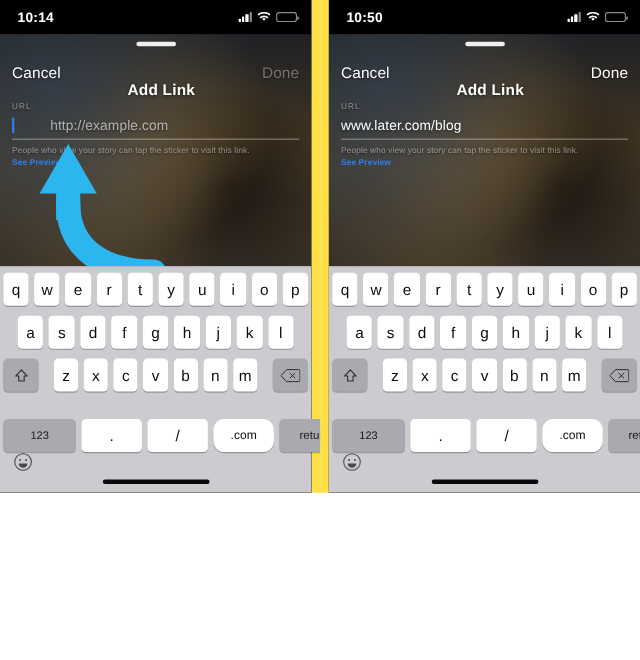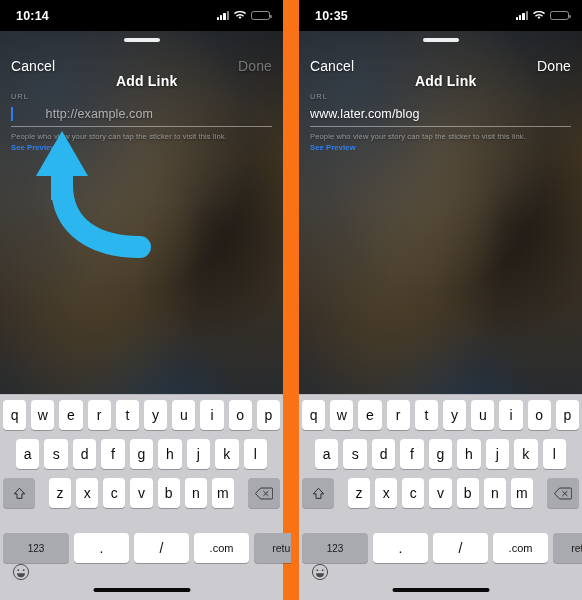--- a/index.html
+++ b/index.html
@@ -9,24 +9,24 @@
     font-family: "Liberation Sans", sans-serif;
     overflow: hidden;
   }
   .stage {
     width: 582px; height: 600px;
     display: flex;
     background: #ffffff;
     position: relative;
   }
   .panel {
-    width: 291px; height: 600px;
+    width: 291px; height: 448px;
     position: relative;
     overflow: hidden;
-    background: #f97316;
+    background: #fde047;
   }
   .panel-inner {
     position: absolute;
     left: 0; top: 0; right: 0; bottom: 0;
     background: #000;
   }
   .panel.right .panel-inner { left: 8px; }
   .panel.left  .panel-inner { right: 8px; }
 
   
@@ -184,21 +184,21 @@
   .key.gray {
     background: #a9aab0;
     box-shadow: 0 1px 0 rgba(0,0,0,.25);
   }
   .key.shift { flex: 0 0 32px; }
   .key.del   { flex: 0 0 32px; }
   .krow.r3 .spacer { flex: 1 1 0; max-width: 4px; }
   .key.num    { flex: 0 0 66px; font-size: 10px; color: #1a1a1a; }
   .key.dot    { flex: 0 0 55px; font-size: 14px; }
   .key.slash  { flex: 0 0 55px; font-size: 14px; }
-  .key.dotcom { flex: 0 0 55px; font-size: 11px; }
+  .key.dotcom { flex: 0 0 55px; font-size: 11px; border-radius: 10px; }
   .key.return { flex: 0 0 64px; font-size: 10.5px; color: #1a1a1a; }
   .krow.r4 { gap: 5px; justify-content: space-between; }
   .kbd-bottom {
     position: absolute; left: 0; right: 0; bottom: 0; height: 45px;
   }
   .emoji-key {
     position: absolute; left: 12px; top: 8px;
     width: 18px; height: 18px;
   }
   .home-ind {
@@ -333,21 +333,21 @@
 
     </div>
   </div>
 
   <div class="panel right">
     <div class="panel-inner">
 
       <div class="photo"></div>
 
       <div class="statusbar">
-        <div class="clock">10:35</div>
+        <div class="clock">10:50</div>
         <div class="status-right">
           <span class="sig">
               <i></i>
               <i></i>
               <i></i>
               <i></i>
             </span>
           <span class="wifi">
             <svg viewBox="0 0 16 12" width="12" height="9">
                 <path d="M8 10.6l2.1-2.4a3.1 3.1 0 00-4.2 0L8 10.6z" fill="#fff"></path>

